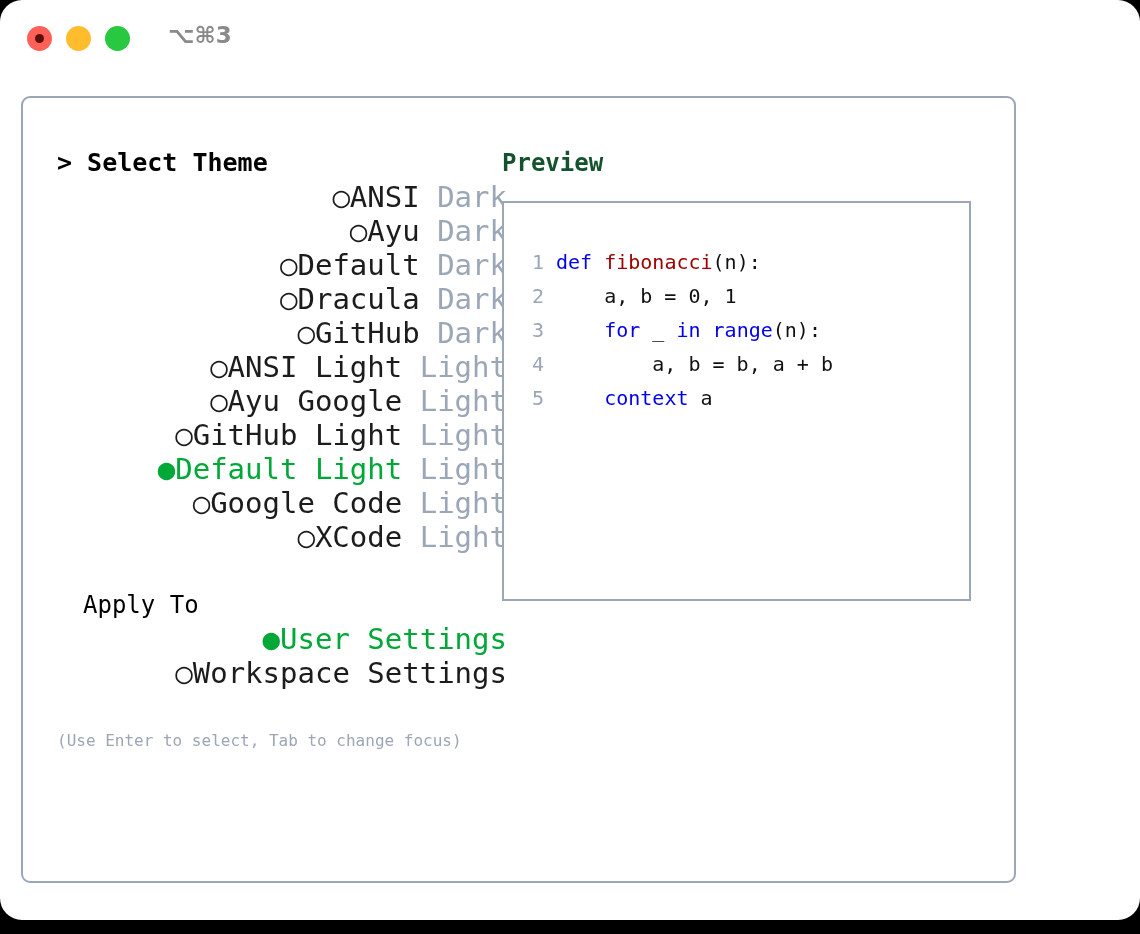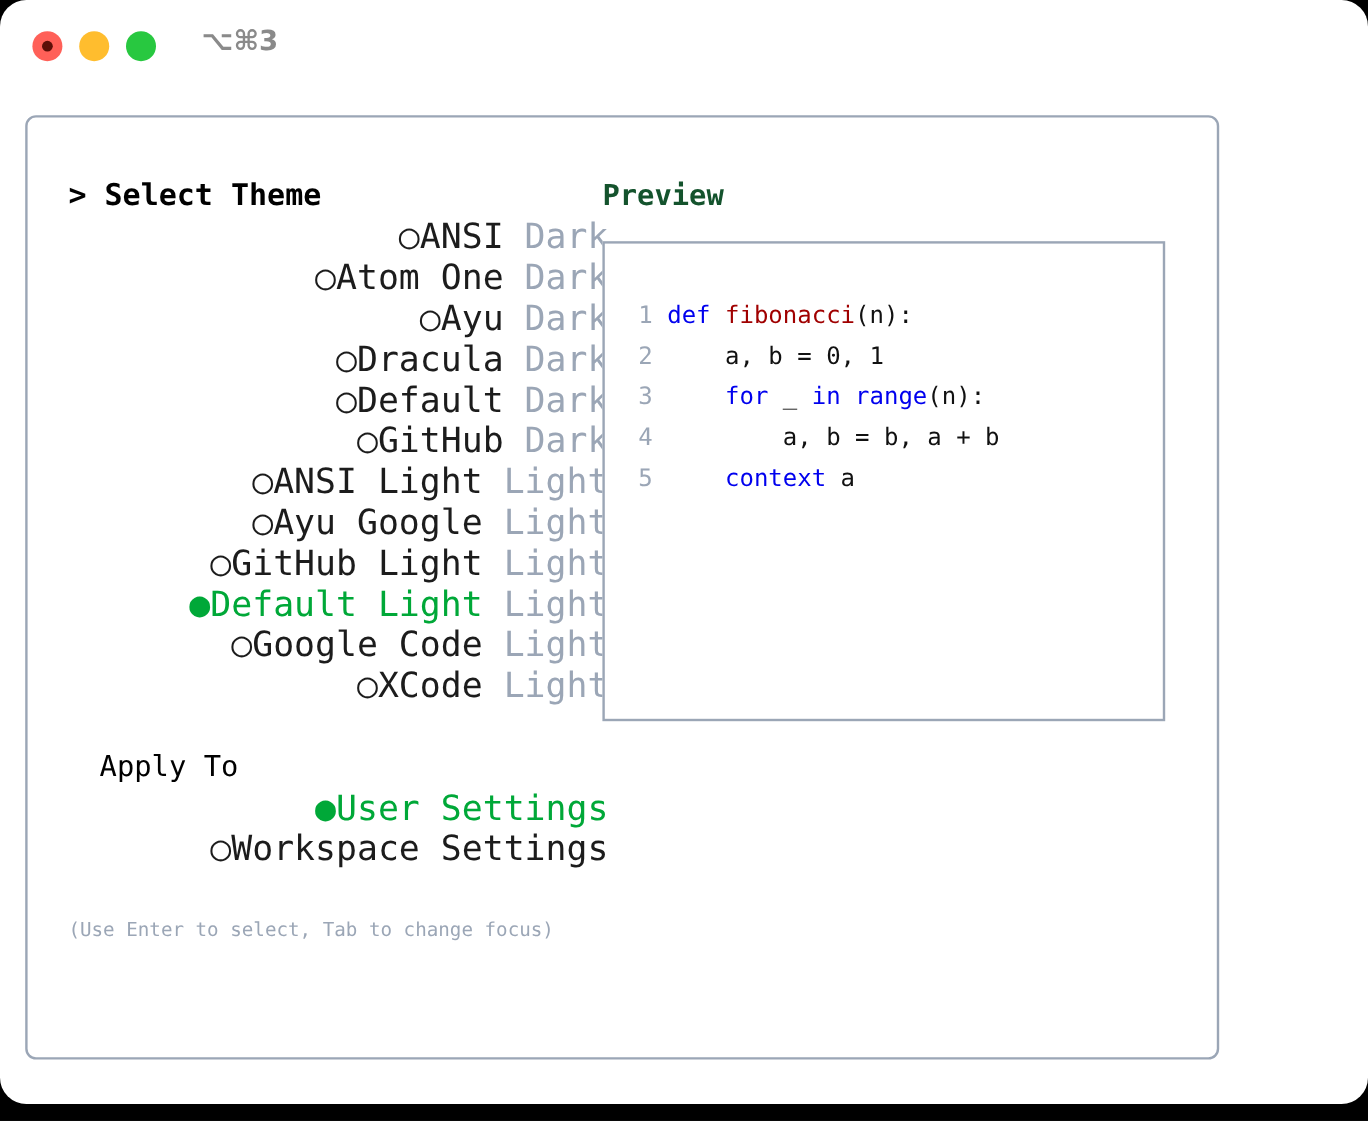--- a/index.html
+++ b/index.html
@@ -195,24 +195,23 @@
     <div class="shortcut">⌥⌘3</div>
   </div>
 
   <div class="panel">
     <div class="columns">
 
       <div class="left-col">
         <div class="section-header">&gt; Select Theme</div>
         <div id="theme-list">
             <div class="opt-row"><span class="marker">○</span><span class="opt-label">ANSI</span> <span class="opt-cat">Dark</span></div>
-            <div class="opt-row"><span class="marker">○</span><span class="opt-label">Atom One</span> <span class="opt-cat">Dark</span></div>
             <div class="opt-row"><span class="marker">○</span><span class="opt-label">Ayu</span> <span class="opt-cat">Dark</span></div>
+            <div class="opt-row"><span class="marker">○</span><span class="opt-label">Default</span> <span class="opt-cat">Dark</span></div>
             <div class="opt-row"><span class="marker">○</span><span class="opt-label">Dracula</span> <span class="opt-cat">Dark</span></div>
-            <div class="opt-row"><span class="marker">○</span><span class="opt-label">Default</span> <span class="opt-cat">Dark</span></div>
             <div class="opt-row"><span class="marker">○</span><span class="opt-label">GitHub</span> <span class="opt-cat">Dark</span></div>
             <div class="opt-row"><span class="marker">○</span><span class="opt-label">ANSI Light</span> <span class="opt-cat">Light</span></div>
             <div class="opt-row"><span class="marker">○</span><span class="opt-label">Ayu Google</span> <span class="opt-cat">Light</span></div>
             <div class="opt-row"><span class="marker">○</span><span class="opt-label">GitHub Light</span> <span class="opt-cat">Light</span></div>
             <div class="opt-row selected"><span class="marker">●</span><span class="opt-label">Default Light</span> <span class="opt-cat">Light</span></div>
             <div class="opt-row"><span class="marker">○</span><span class="opt-label">Google Code</span> <span class="opt-cat">Light</span></div>
             <div class="opt-row"><span class="marker">○</span><span class="opt-label">XCode</span> <span class="opt-cat">Light</span></div>
           </div>
 
         <div class="spacer-lg"></div>

